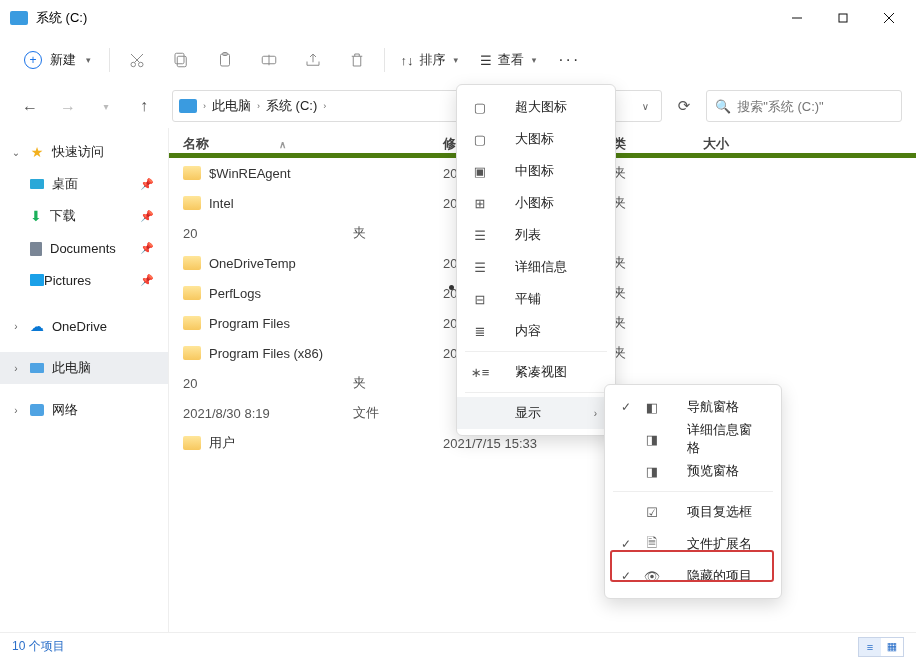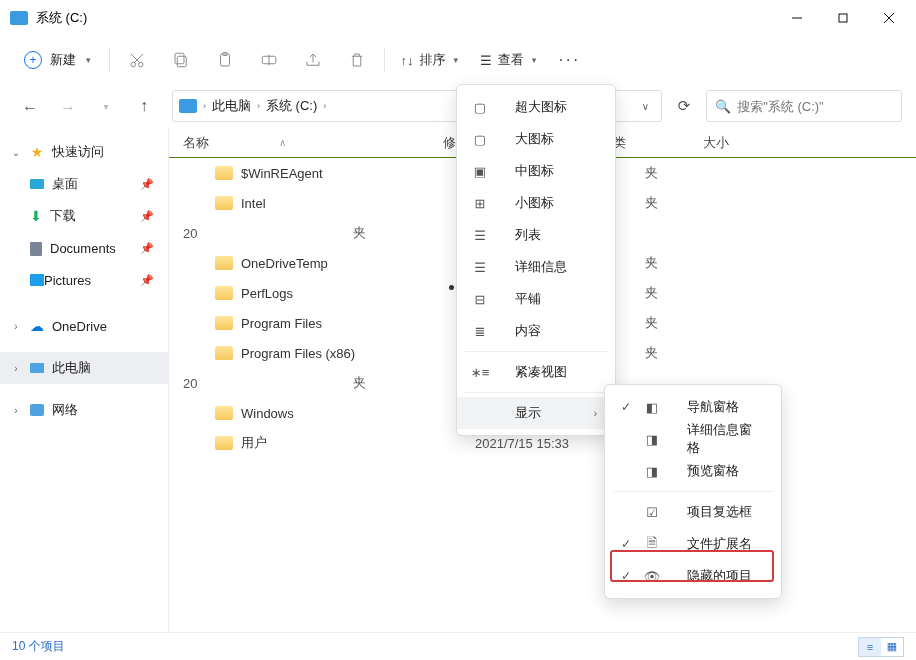--- a/index.html
+++ b/index.html
@@ -50,28 +50,28 @@
 .desk { width: 14px; height: 10px; background: #2aa8d8; border-radius: 1px; }
 .dl { color: #1bb05a; font-size: 14px; }
 .doc { width: 12px; height: 14px; background: #7a8696; border-radius: 1px; }
 .pic { width: 14px; height: 12px; background: #1aa0e8; border-radius: 1px; }
 .od { color: #0a78d4; font-size: 14px; }
 .pc { width: 14px; height: 10px; background: #4fa3e3; border-radius: 1px; }
 .net { width: 14px; height: 12px; background: #4fa3e3; border-radius: 2px; }
 
 
 .filepane { flex: 1; border-left: 1px solid #eee; }
-.cols { display: flex; height: 30px; align-items: center; border-bottom: 1px solid #4d7c0f; color: #444; padding-left: 14px; }
+.cols { display: flex; height: 30px; align-items: flex-end; border-bottom: 5px solid #4d7c0f; color: #444; padding-left: 14px; font-weight: bold; }
 .col-name { width: 260px; display: flex; align-items: center; gap: 70px; }
 .col-sort { font-size: 10px; color: #999; }
 .col-date { width: 170px; }
 .col-type { width: 90px; }
 .col-size { flex: 1; }
 .row { display: flex; height: 30px; align-items: center; padding-left: 14px; color: #333; }
-.row .fname { width: 260px; display: flex; align-items: center; gap: 8px; margin-left: 32px; }
+.row .fname { width: 260px; display: flex; align-items: center; gap: 8px; }
 .folder-ico { width: 18px; height: 14px; background: linear-gradient(#ffe69a,#f7c85f); border-radius: 2px; }
 .row .fdate { width: 170px; color: #555; }
 .row .ftype { width: 90px; color: #555; }
 
 
 .menu { position: absolute; background: #fff; border: 1px solid #ddd; border-radius: 6px; box-shadow: 0 6px 18px rgba(0,0,0,.15); padding: 6px 0; }
 .menu-item { display: flex; align-items: center; height: 32px; padding: 0 18px 0 14px; gap: 10px; color: #222; position: relative; }
 .menu-item.sel { background: #f1f3f5; }
 .menu-item .mi-icon { width: 18px; display: flex; justify-content: center; color: #555; font-size: 13px; }
 .menu-item .mi-label { flex: 1; margin-left: 16px; }
@@ -312,24 +312,20 @@
             <span>Program Files (x86)</span>
           </div>
           <div class="fdate">20</div>
           <div class="ftype">夹</div>
         </div>
         <div class="row">
           <div class="fdate">20</div>
           <div class="ftype">夹</div>
         </div>
         <div class="row">
-          <div class="fname">
-            <span class="folder-ico"></span>
-            <span>Windows</span>
-          </div>
           <div class="fdate">2021/8/30 8:19</div>
           <div class="ftype">文件</div>
         </div>
         <div class="row">
           <div class="fname">
             <span class="folder-ico"></span>
             <span>用户</span>
           </div>
           <div class="fdate">2021/7/15 15:33</div>
           <div class="ftype">文件</div>

